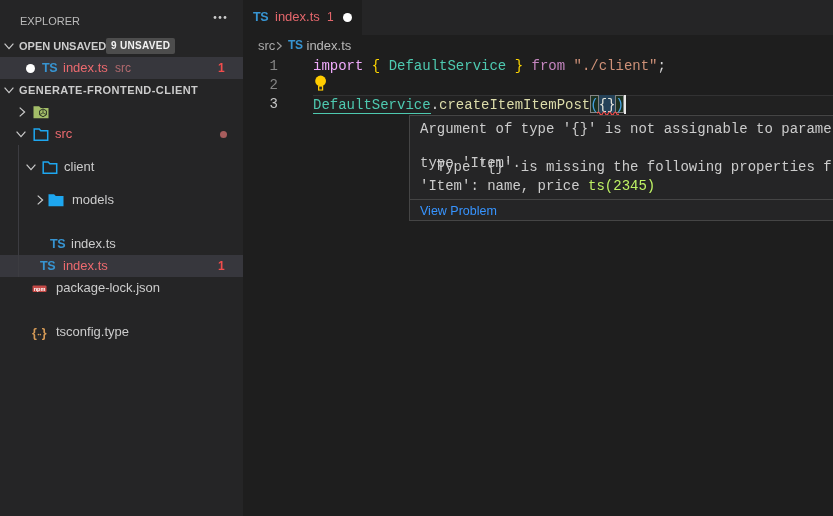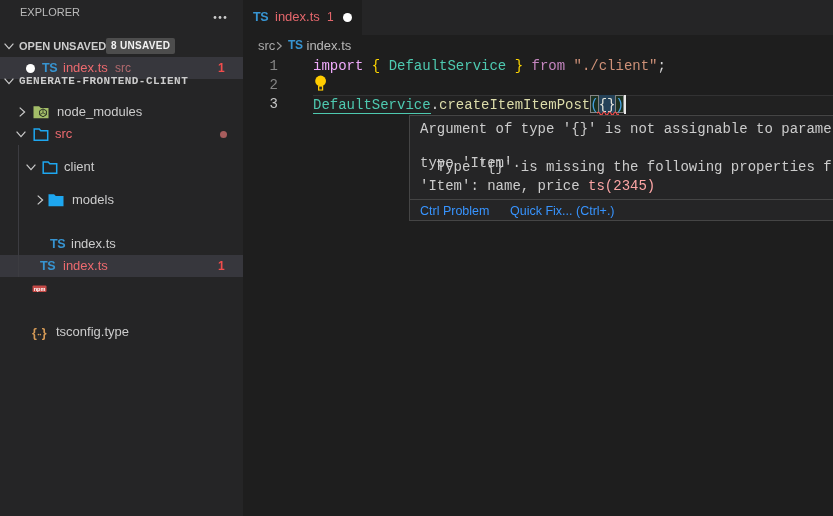--- a/index.html
+++ b/index.html
@@ -29,60 +29,59 @@
   .hline { position:absolute; left:10px; height:19px; line-height:19px;
            font-family:"Liberation Mono",monospace; font-size:14px; white-space:pre; color:#cccccc; }
   #hstatus { position:absolute; left:0; right:0; top:83px; height:23px; border-top:1px solid #454545; }
   .hlink { position:absolute; top:0; height:22px; line-height:22px; font-size:12.5px; color:#3794ff; white-space:pre; }
 </style>
 </head>
 <body>
 <div id="root">
 
   <div id="sidebar" class="abs">
-    <div class="rowi" style="left:20px; top:1px; font-size:11px; color:#bbbbbb;">EXPLORER</div>
+    <div class="rowi" style="left:20px; top:10px; font-size:11px; color:#bbbbbb;">EXPLORER</div>
     <svg style="position:absolute; left:213px; top:11px; width:16px; height:12px;" viewBox="0 0 16 12">
         <circle cx="2" cy="6.5" r="1.4" fill="#cccccc"></circle>
         <circle cx="7" cy="6.5" r="1.4" fill="#cccccc"></circle>
         <circle cx="12" cy="6.5" r="1.4" fill="#cccccc"></circle>
       </svg>
 
     <div class="row" style="top:35px;">
       <svg class="chev" style="left:1px;" viewBox="0 0 16 16">
           <path d="M3.6 5.7l4.4 4.9 4.4-4.9" fill="none" stroke="#cccccc" stroke-width="1.2"></path>
         </svg>
       <span class="rowi hdr" style="left:19px;">OPEN UNSAVED</span>
-      <span class="rowi" style="left:106px; top:3px; height:16px; line-height:16px; background:#4d4d4d; border-radius:2px; padding:0 5px; font-size:10px; font-weight:700; color:#f2f2f2; letter-spacing:0.3px;">8 UNSAVED</span>
+      <span class="rowi" style="left:106px; top:3px; height:16px; line-height:16px; background:#4d4d4d; border-radius:2px; padding:0 5px; font-size:10px; font-weight:700; color:#f2f2f2; letter-spacing:0.3px;">9 UNSAVED</span>
     </div>
 
     <div class="row sel" style="top:57px;">
       <span style="position:absolute; left:26px; top:7px; width:9px; height:9px; border-radius:50%; background:#ffffff;"></span>
       <span class="rowi" style="left:42px; font-weight:700; font-size:12.5px; color:#3794d1; letter-spacing:-0.3px;">TS</span>
       <span class="rowi red" style="left:63px;">index.ts</span>
       <span class="rowi" style="left:115px; font-size:12px; color:#b26a6e;">src</span>
       <span class="rowi" style="left:218px; font-weight:700; font-size:12px; color:#f14c4c;">1</span>
     </div>
 
-    <div class="row" style="top:70px;font-family:Liberation Mono, monospace;">
+    <div class="row" style="top:79px;">
       <svg class="chev" style="left:1px;" viewBox="0 0 16 16">
           <path d="M3.6 5.7l4.4 4.9 4.4-4.9" fill="none" stroke="#cccccc" stroke-width="1.2"></path>
         </svg>
       <span class="rowi hdr" style="left:19px; letter-spacing:0.45px;">GENERATE-FRONTEND-CLIENT</span>
     </div>
 
     <div class="row" style="top:101px;">
       <svg class="chev" style="left:14px;" viewBox="0 0 16 16">
           <path d="M5.7 3.6l4.9 4.4-4.9 4.4" fill="none" stroke="#cccccc" stroke-width="1.2"></path>
         </svg>
       <svg class="chev" style="left:33px; width:16px; height:16px;" viewBox="0 0 16 16">
         <path d="M0.5 2.2h5.6l1.7 1.9h7.7V14.2H0.5z" fill="#a3bd68"></path>
         <path d="M10 4.9l3.4 1.9v4l-3.4 1.9-3.4-1.9v-4z" fill="none" stroke="#2b3226" stroke-width="1"></path>
         <path d="M10 5.1v3.7m0 0l-3.2 1.8m3.2-1.8l3.2 1.8" fill="none" stroke="#2b3226" stroke-width="0.8"></path>
       </svg>
-      <span class="rowi" style="left:57px;">node_modules</span>
     </div>
 
     <div class="row" style="top:123px;">
       <svg class="chev" style="left:13px;" viewBox="0 0 16 16">
           <path d="M3.6 5.7l4.4 4.9 4.4-4.9" fill="none" stroke="#cccccc" stroke-width="1.2"></path>
         </svg>
       <svg class="chev" style="left:33px;" viewBox="0 0 16 16">
         <path d="M1.2 2.9h5l1.6 1.8h6.9v9.6H1.2z" fill="none" stroke="#1ea7f0" stroke-width="1.5"></path>
       </svg>
       <span class="rowi red" style="left:55px;">src</span>
@@ -120,20 +119,21 @@
       <span class="rowi" style="left:40px; font-weight:700; font-size:12.5px; color:#3794d1; letter-spacing:-0.3px;">TS</span>
       <span class="rowi red" style="left:63px;">index.ts</span>
       <span class="rowi" style="left:218px; font-weight:700; font-size:12px; color:#f14c4c;">1</span>
     </div>
 
     <div class="row" style="top:277px;">
       <svg class="chev" style="left:32px; top:4px;" viewBox="0 0 16 16">
         <rect x="0.5" y="4.5" width="14" height="6.5" rx="1" fill="#c64a47"></rect>
         <text x="7.5" y="9.8" font-family="Liberation Sans" font-size="5.5" font-weight="700" fill="#ffffff" text-anchor="middle">npm</text>
       </svg>
+      <span class="rowi" style="left:56px;">package-lock.json</span>
     </div>
 
 
     <div class="row" style="top:321px;">
       <svg class="chev" style="left:32px;" viewBox="0 0 16 16">
           <g fill="#d59a56" font-family="Liberation Sans" font-weight="700" font-size="12.5">
             <text x="0" y="12.5">{</text>
             <text x="9.7" y="12.5">}</text>
           </g>
           <circle cx="6.4" cy="10.6" r="0.8" fill="#d59a56"></circle>
@@ -186,20 +186,19 @@
   <svg class="abs" style="left:597px; top:109px; width:22px; height:6px;" viewBox="0 0 22 6">
     <path d="M0 4.5 q1.4 -3 2.8 0 t2.8 0 t2.8 0 t2.8 0 t2.8 0 t2.8 0 t2.8 0 t2.8 0" fill="none" stroke="#f14c4c" stroke-width="1.2"></path>
   </svg>
 
   <div class="abs" style="left:624px; top:95px; width:2px; height:19px; background:#e8e8e8;"></div>
 
   <div id="hover" class="abs">
     <div class="hline" style="top:4px;">Argument of type '{}' is not assignable to parameter of</div>
     <div class="hline" style="top:38px;">type 'Item'.</div>
     <div class="hline" style="top:42px;">  Type '{}' is missing the following properties from type</div>
-    <div class="hline" style="top:61px;">'Item': name, price <span style="color:#fca5a5">ts(2345)</span></div>
+    <div class="hline" style="top:61px;">'Item': name, price <span style="color:#bef264">ts(2345)</span></div>
     <div id="hstatus">
-      <span class="hlink" style="left:10px;">Ctrl Problem</span>
-      <span class="hlink" style="left:100px;">Quick Fix... (Ctrl+.)</span>
+      <span class="hlink" style="left:10px;">View Problem</span>
     </div>
   </div>
 
 </div>
 
 </body></html>

